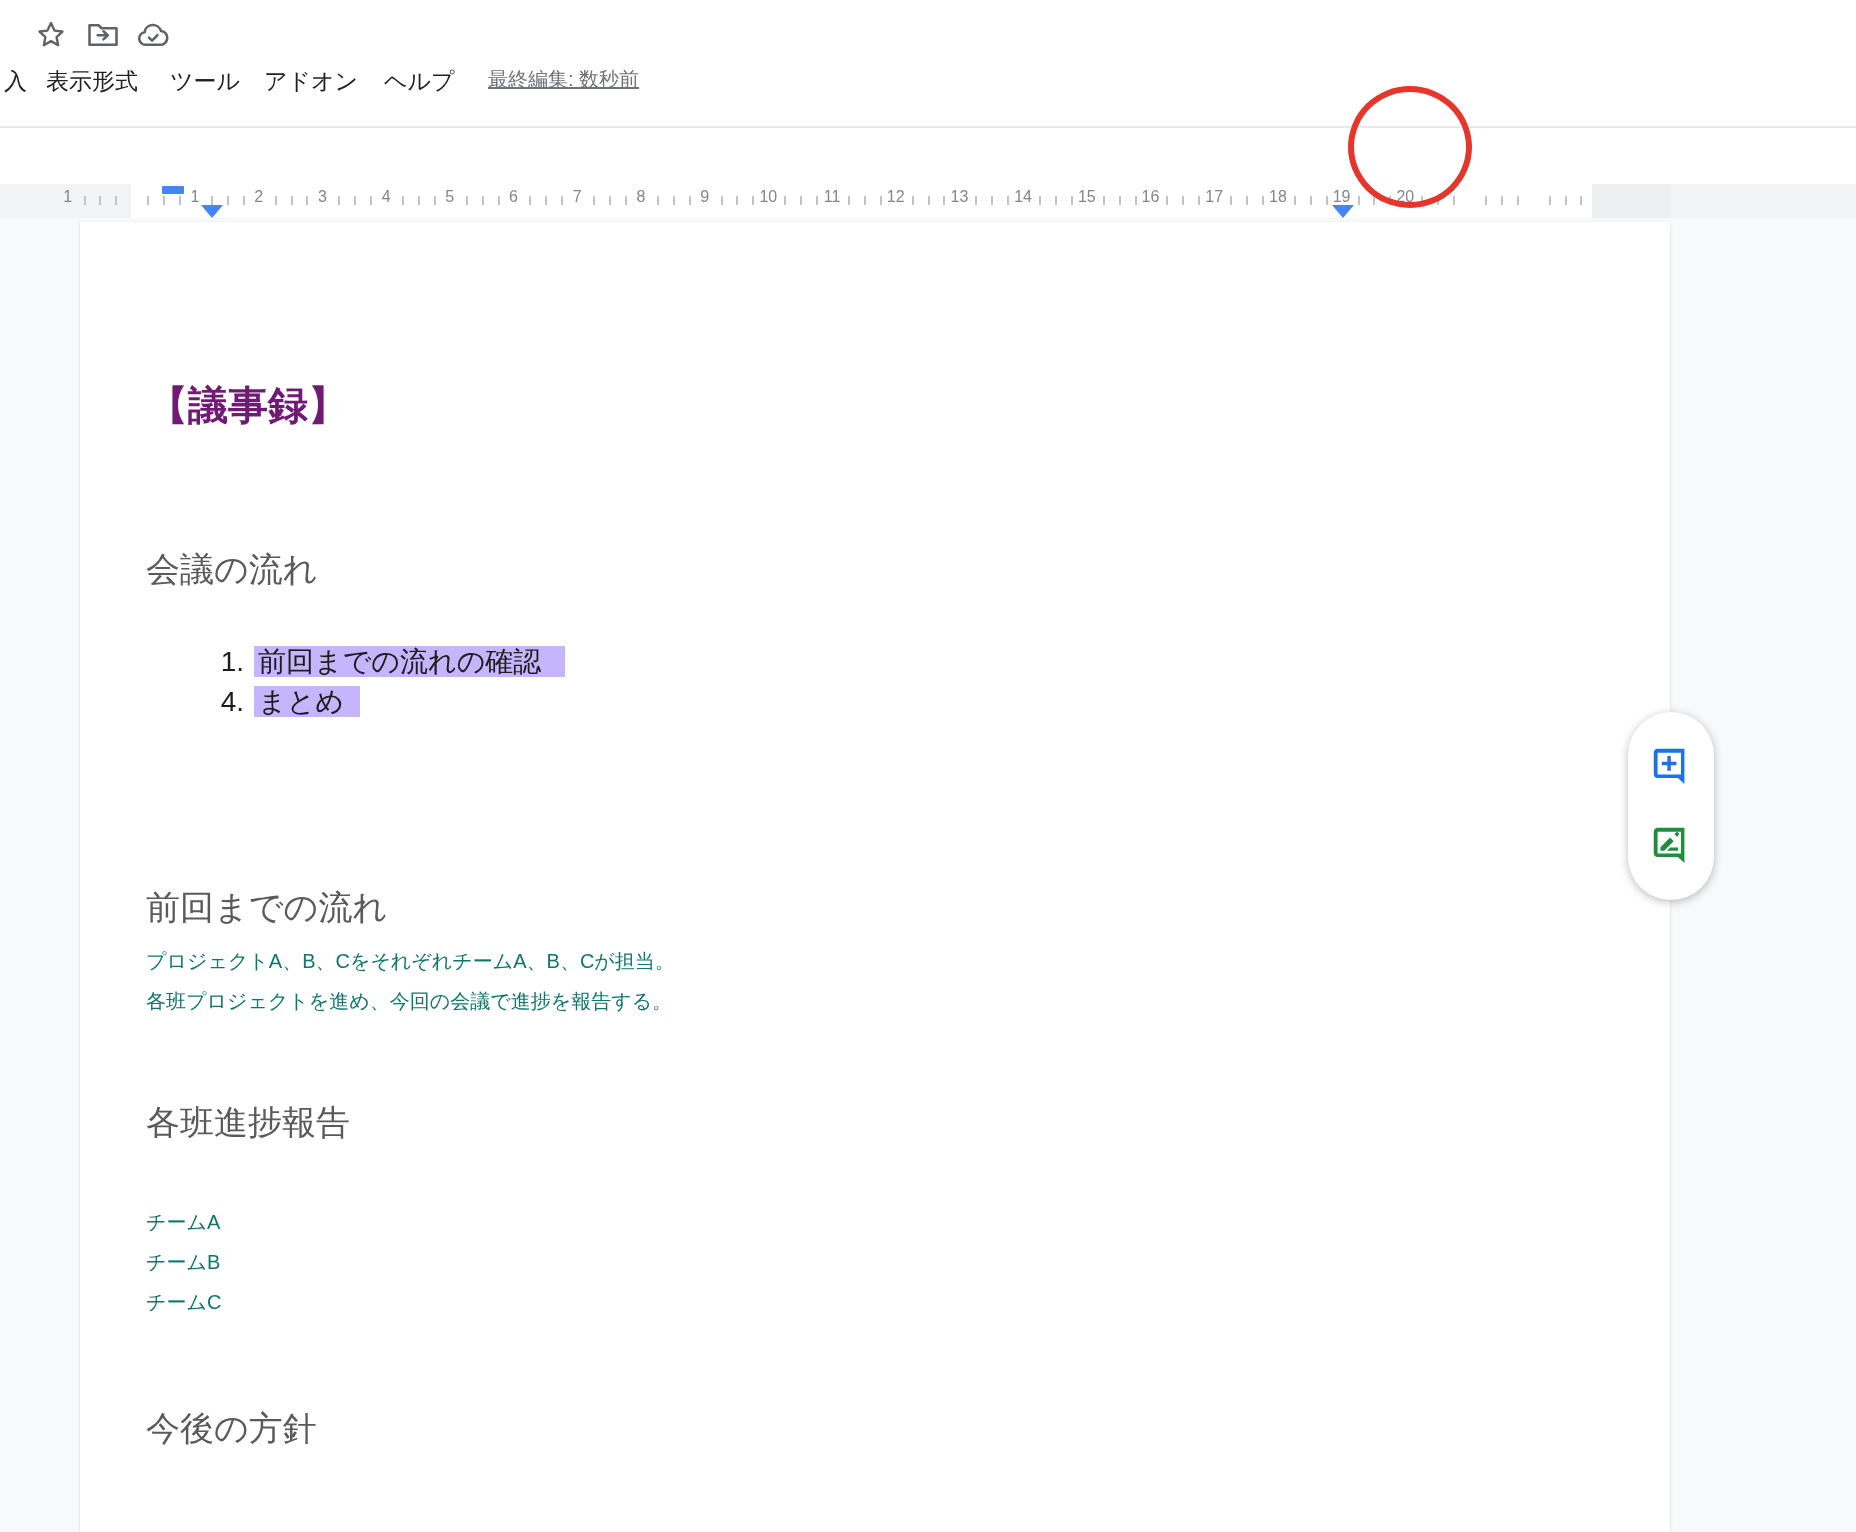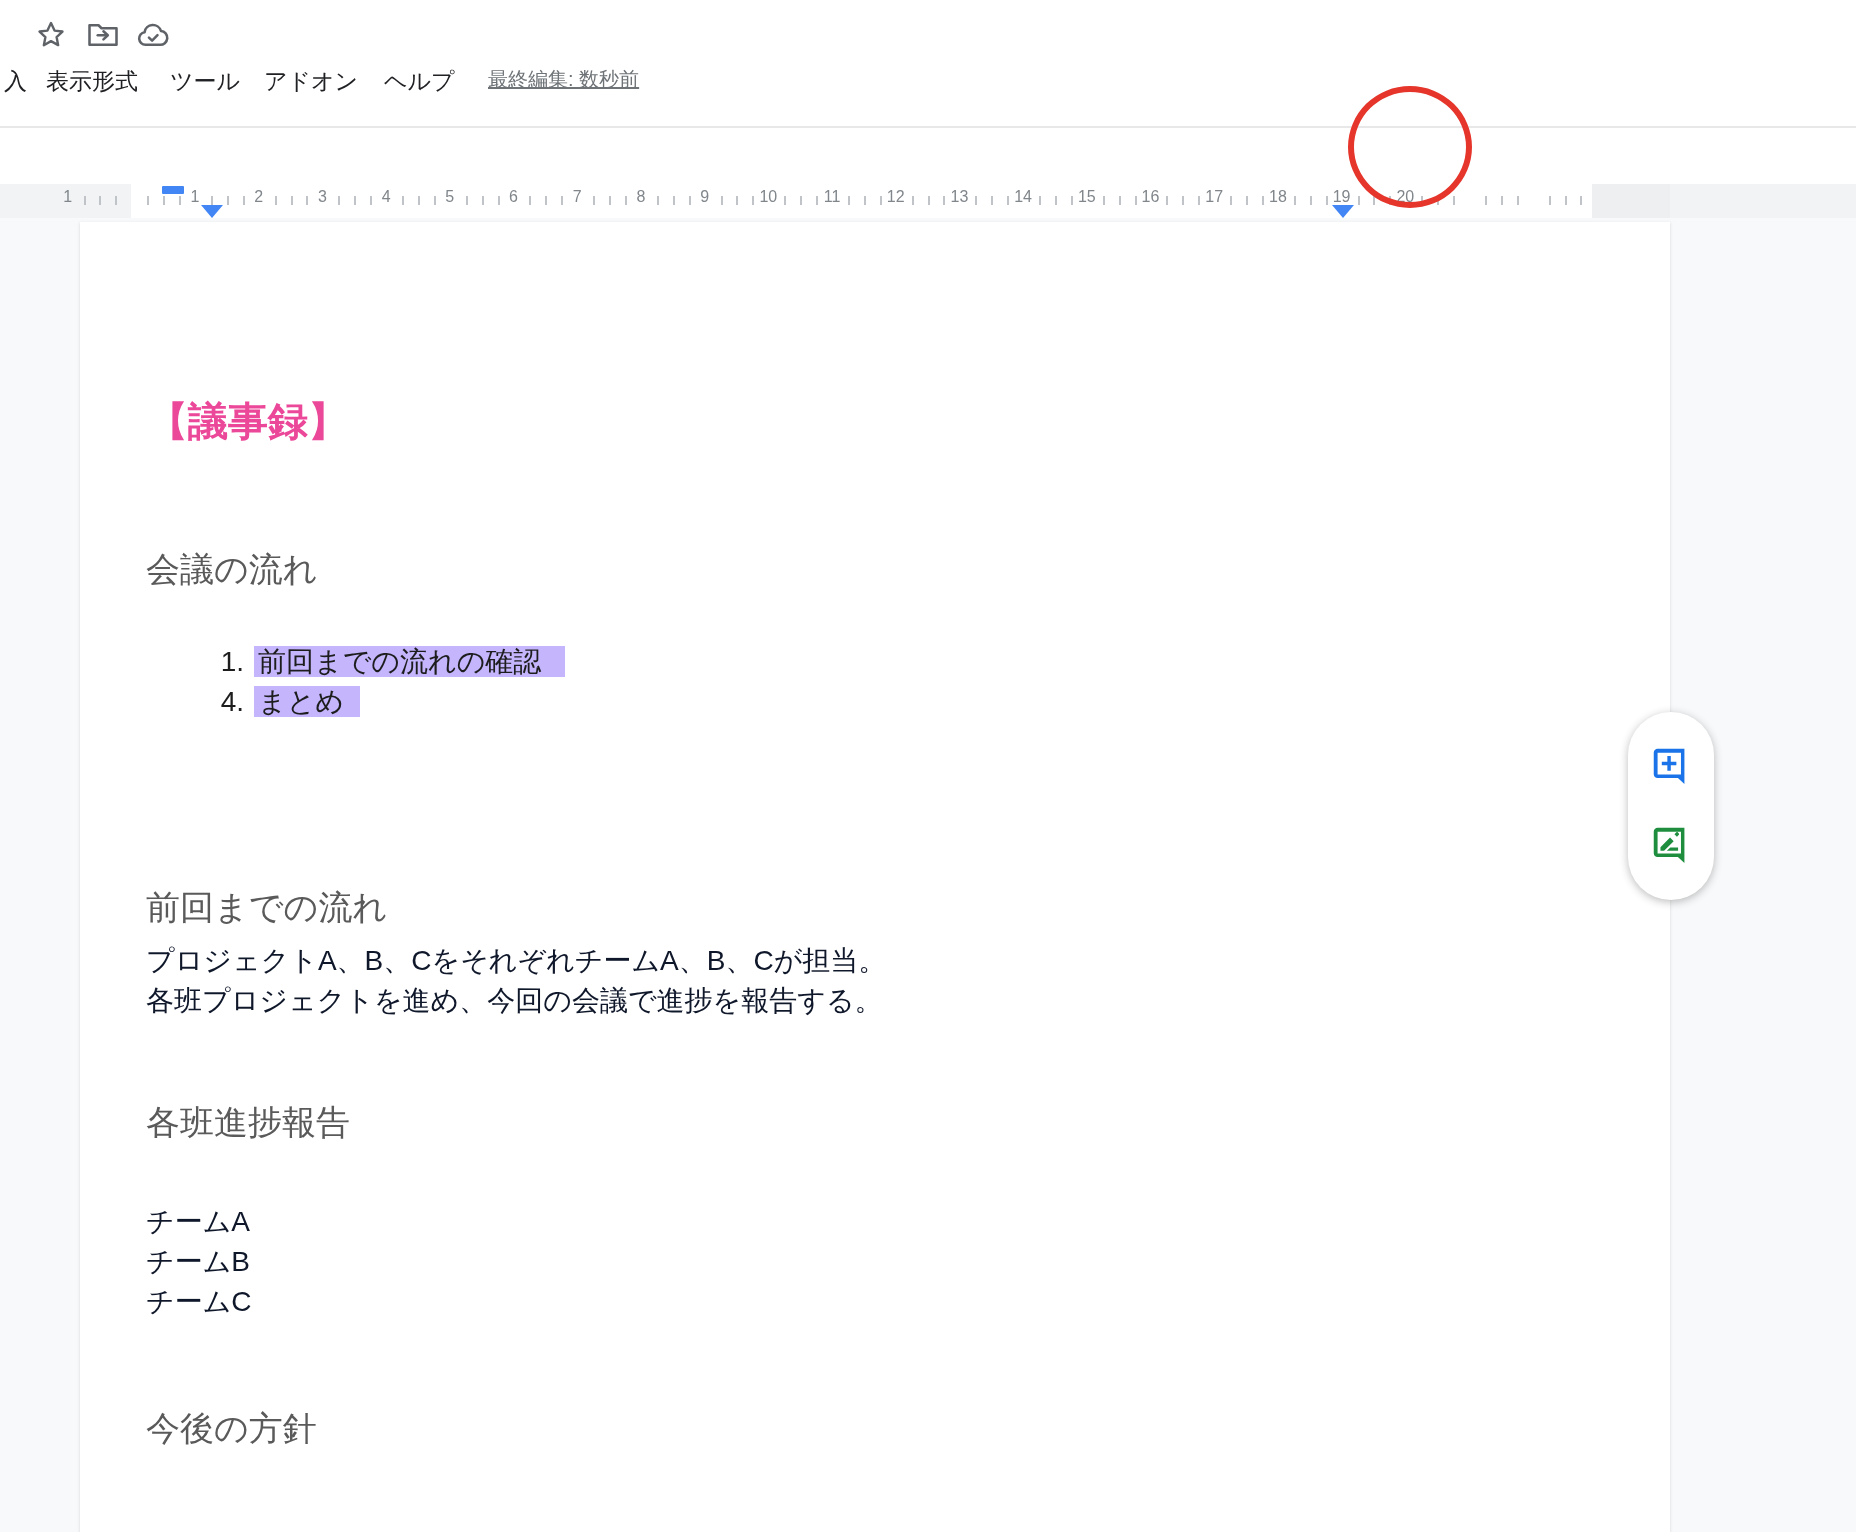--- a/index.html
+++ b/index.html
@@ -33,27 +33,27 @@
   .ruler-page{position:absolute;left:131px;top:0;width:1539px;height:34px;background:#fff;}
   .ruler-shade{position:absolute;left:1592px;top:0;width:78px;height:34px;background:#edeff1;}
   .ruler-num{position:absolute;top:4px;transform:translateX(-50%);font-size:16px;color:#80868b;}
   .ruler-tick{position:absolute;top:12px;width:2px;height:9px;background:#c0c4c8;}
   .ind-bar{position:absolute;left:162px;top:186px;width:22px;height:8px;background:#4285f4;border-radius:1px;z-index:5;}
   .ind-tri{position:absolute;top:205px;width:0;height:0;border-left:11px solid transparent;border-right:11px solid transparent;border-top:13px solid #4285f4;z-index:5;}
 
   
   .canvas{position:absolute;left:0;top:218px;width:1856px;height:1314px;background:#f8f9fa;overflow:hidden;}
   .page{position:absolute;left:80px;top:4px;width:1590px;height:1312px;background:#fff;box-shadow:0 1px 3px rgba(60,64,67,.18);}
-  .doc-title{position:absolute;left:68px;top:172px;font-size:40px;font-weight:700;color:#ec4899;white-space:nowrap;}
+  .doc-title{position:absolute;left:68px;top:156px;font-size:40px;font-weight:700;color:#701a75;white-space:nowrap;}
   .doc-h2{position:absolute;left:66px;font-size:34px;font-weight:400;color:#5a5a5a;white-space:nowrap;}
   .agenda{position:absolute;left:66px;top:420px;}
   .agenda-row{height:40px;line-height:40px;font-size:28px;color:#1d1d1d;white-space:nowrap;}
   .agenda-num{display:inline-block;width:98px;text-align:right;padding-right:10px;}
   .agenda-hl{background:#c4b5fd;padding:0 24px 0 4px;}
-  .doc-body{position:absolute;left:66px;font-size:28px;color:#0f172a;line-height:40px;white-space:nowrap;}
+  .doc-body{position:absolute;left:66px;font-size:20px;color:#0f766e;line-height:40px;white-space:nowrap;}
 
   
   .pill{position:absolute;left:1628px;top:494px;width:86px;height:188px;background:#fff;border-radius:44px;box-shadow:0 2px 8px rgba(32,33,36,.30);z-index:10;}
   .pill-btn{position:absolute;left:20px;width:46px;height:46px;display:flex;align-items:center;justify-content:center;}
 
   
   .red-circle{position:absolute;left:1348px;top:86px;width:112px;height:110px;border:6px solid #e6352b;border-radius:50%;z-index:50;pointer-events:none;}
 </style>
 </head>
 <body>

